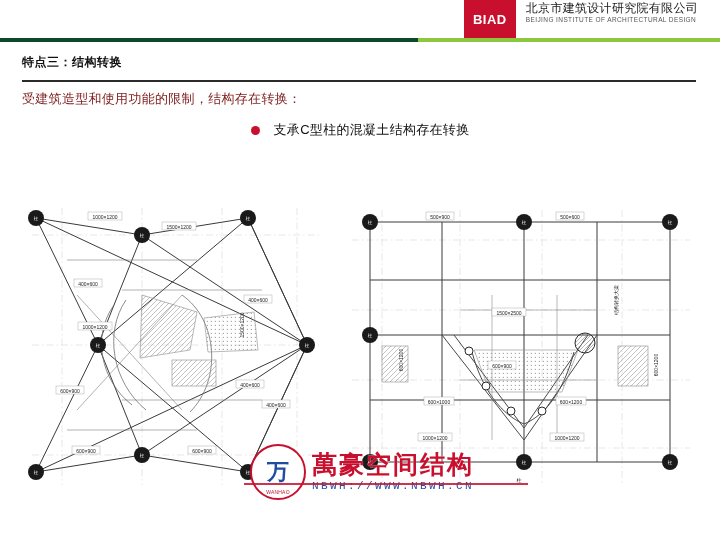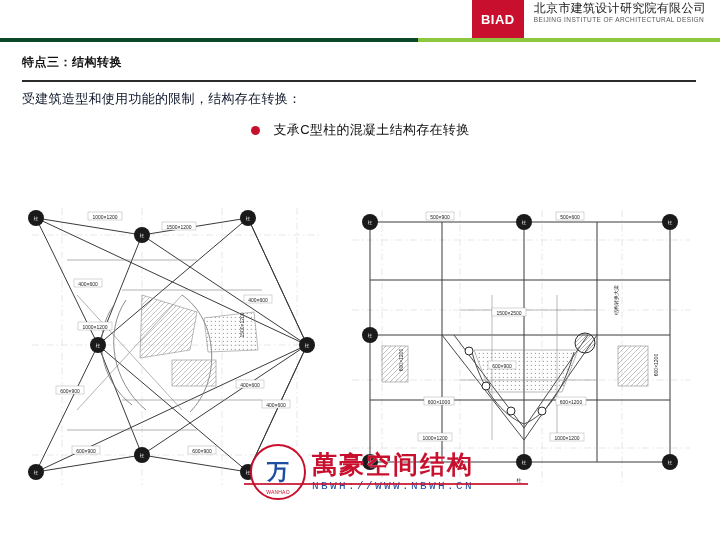--- a/index.html
+++ b/index.html
@@ -18,21 +18,21 @@
   
   .header {
     position: absolute;
     top: 0; left: 0;
     width: 720px;
     height: 38px;
     background: #ffffff;
   }
   .header-right {
     position: absolute;
-    top: 0; right: 0;
+    top: 0; right: 8px;
     height: 38px;
     display: flex;
     align-items: center;
     background: #ffffff;
   }
   .biad-logo {
     width: 52px;
     height: 38px;
     background: #c8102e;
     color: #ffffff;
@@ -97,21 +97,21 @@
     left: 22px;
     width: 674px;
     height: 2px;
     background: #2b2b2b;
   }
   .lead {
     position: absolute;
     top: 90px;
     left: 22px;
     font-size: 13px;
-    color: #0f172a;
+    color: #7f1d1d;
     letter-spacing: 0.3px;
   }
   .bullets {
     position: absolute;
     top: 122px;
     left: 22px;
     width: 676px;
   }
   .bullet {
     display: flex;

